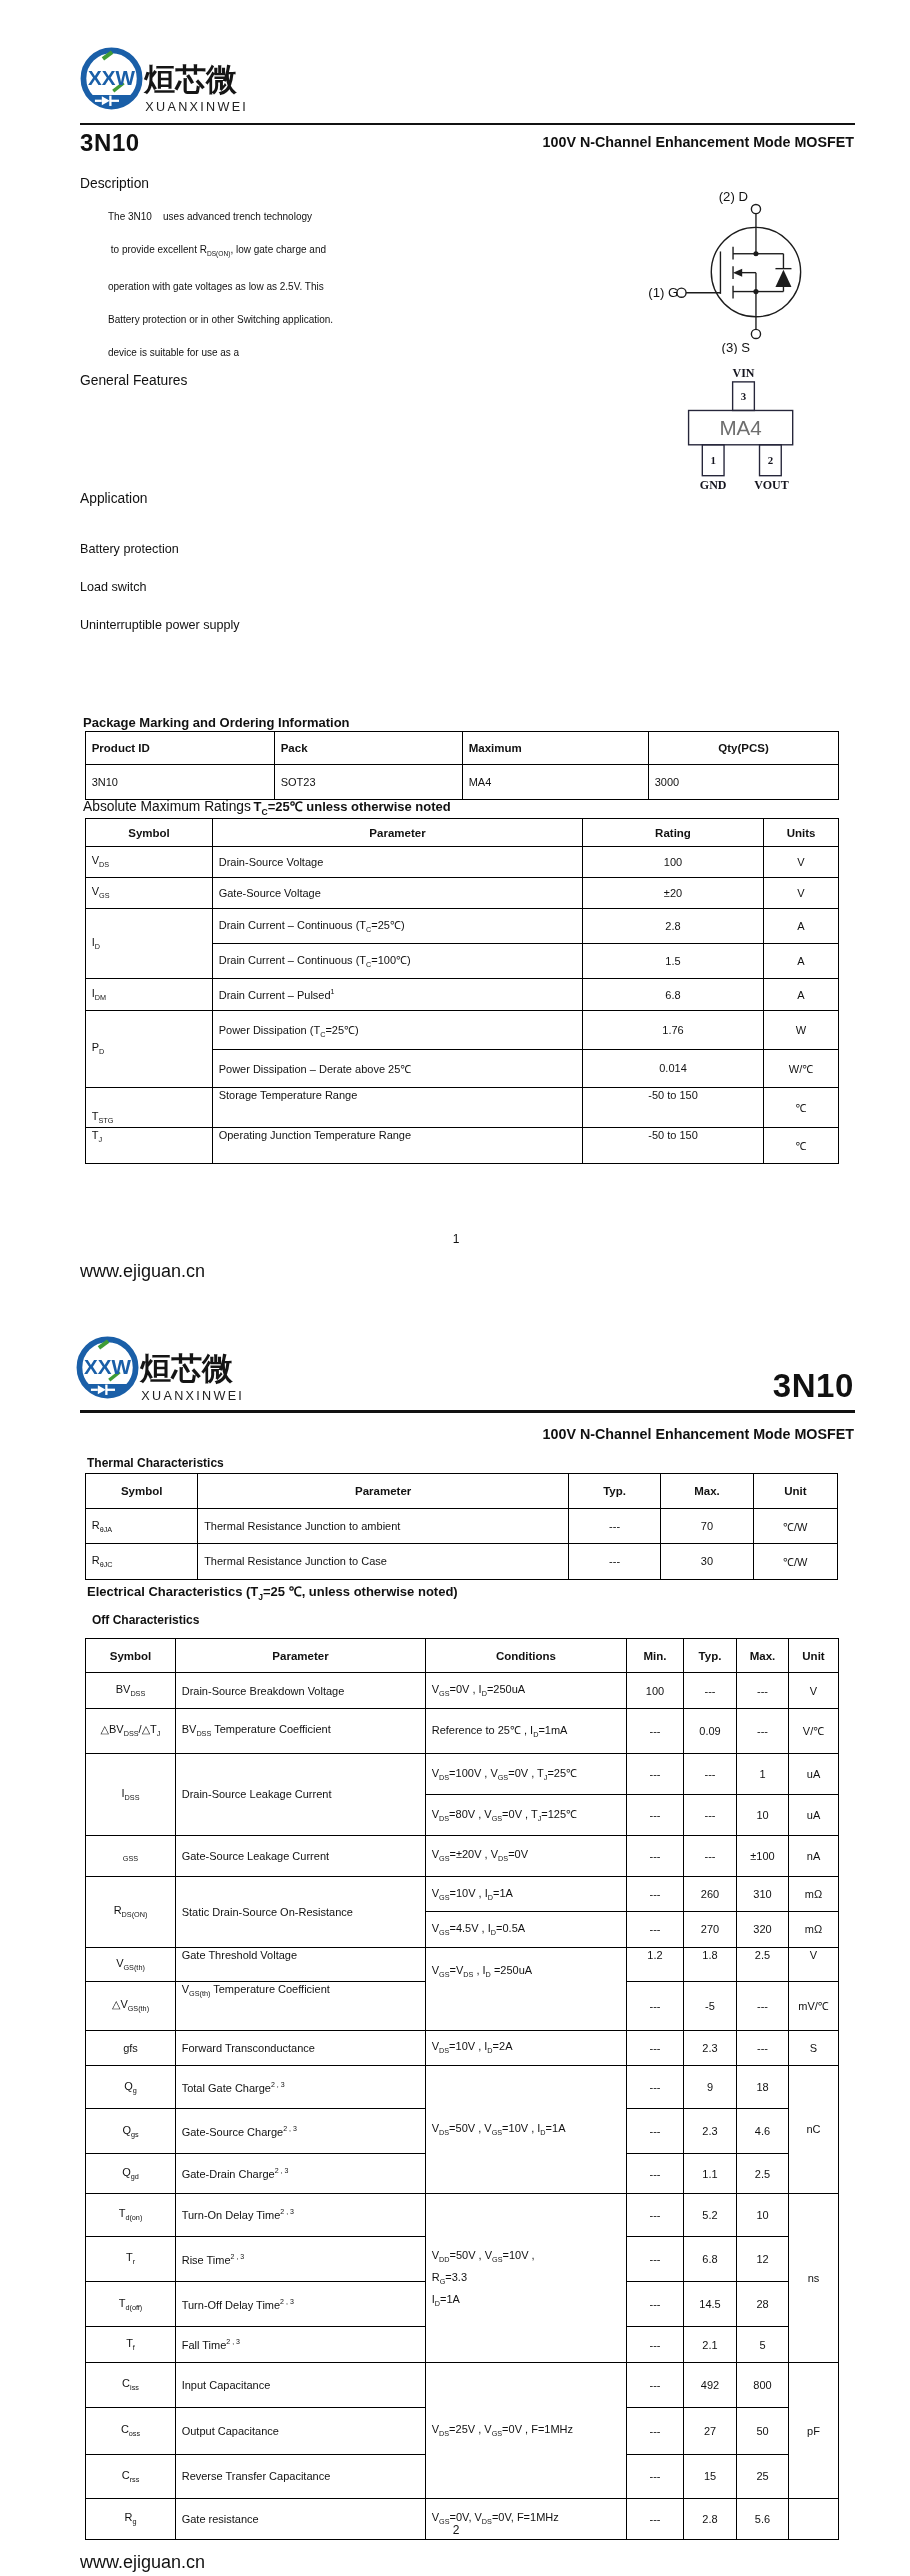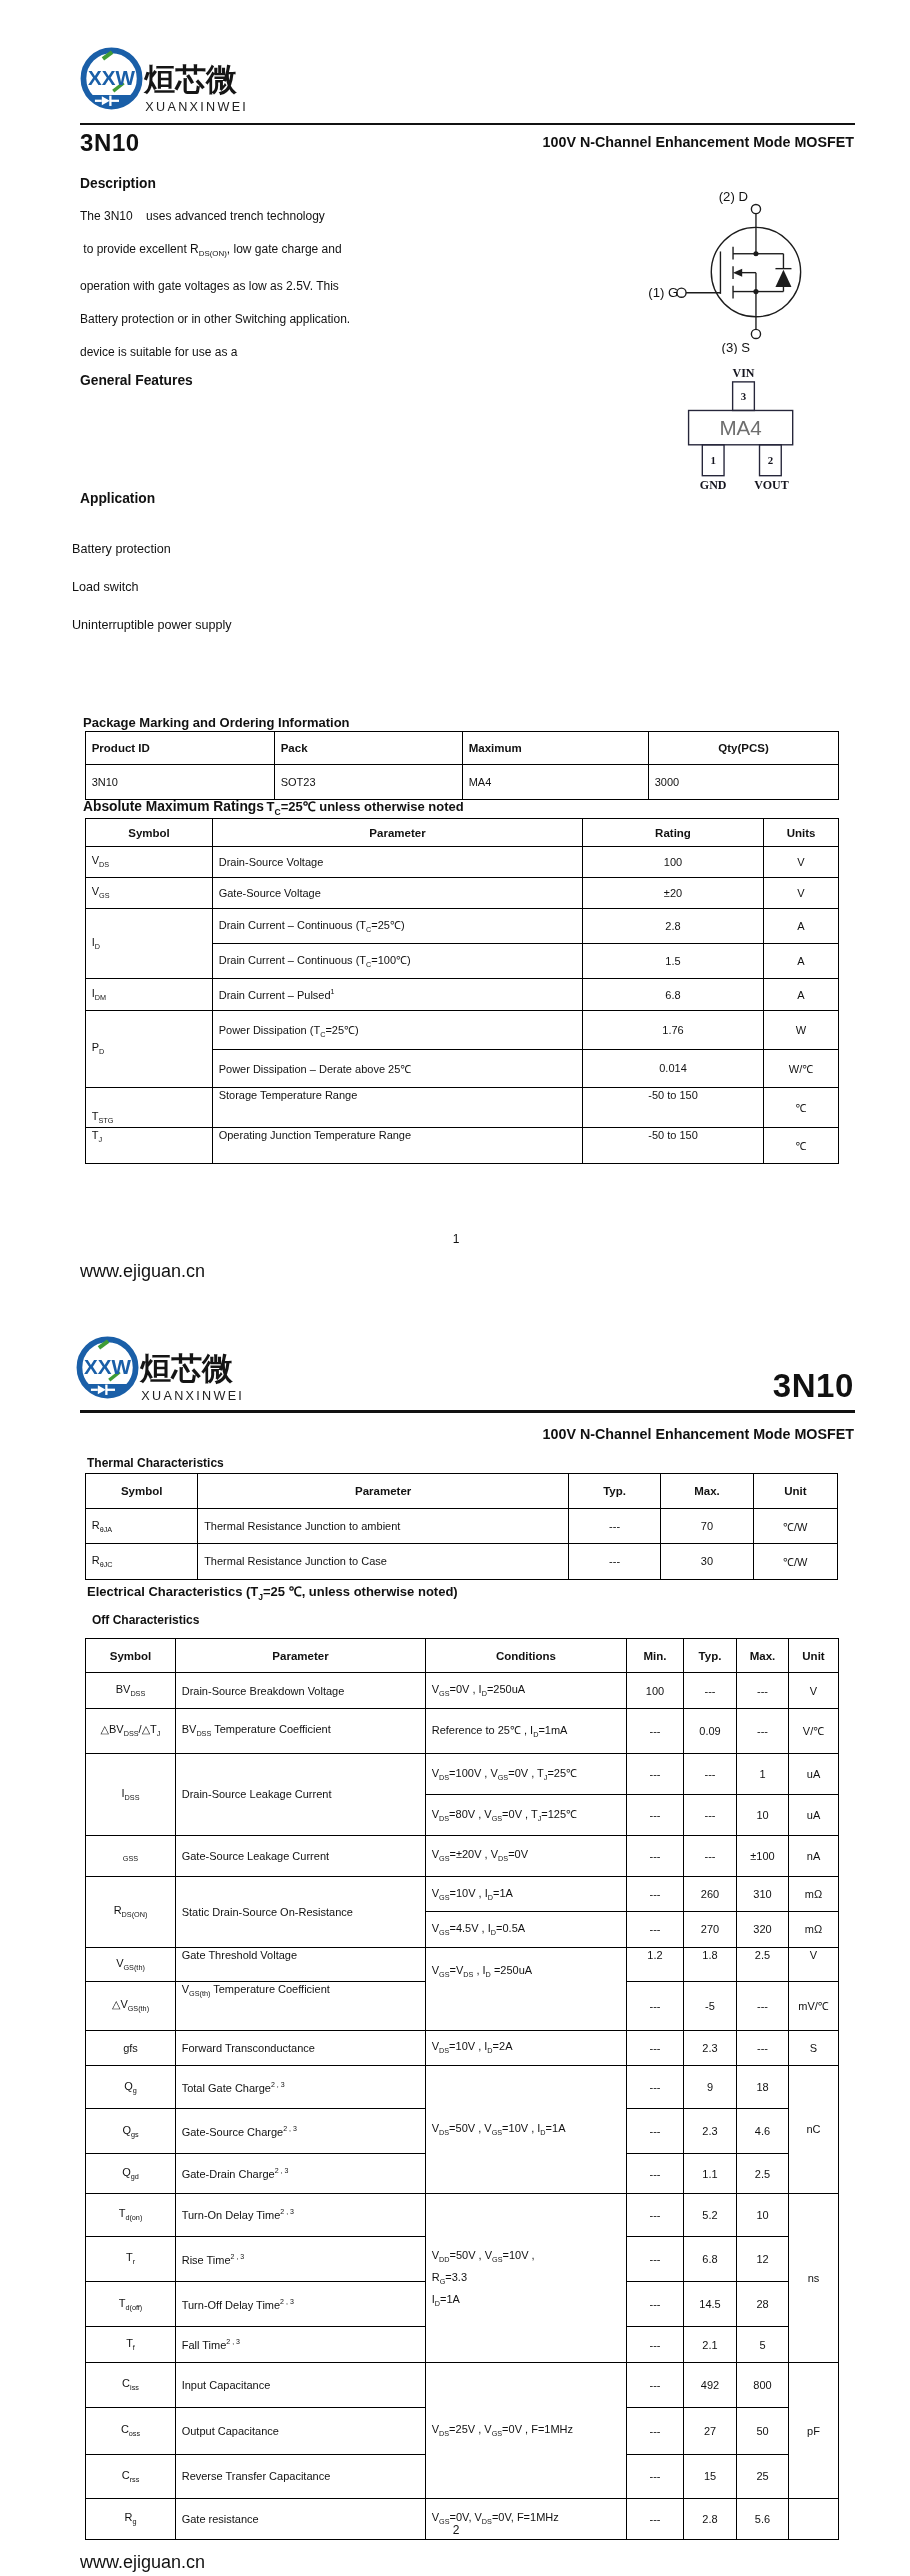--- a/index.html
+++ b/index.html
@@ -3,24 +3,24 @@
 <meta charset="utf-8">
 <style>
   html,body { margin:0; padding:0; background:#ffffff; }
   body { width:910px; color:#111; font-family:"Liberation Sans", sans-serif; }
   .page { position:relative; width:910px; height:1288px; background:#fff; overflow:hidden; }
   .abs { position:absolute; }
   .rule { background:#111; }
   .part-number { font-size:24px; font-weight:bold; letter-spacing:0.6px; }
   .part-number-big { font-size:33px; font-weight:bold; letter-spacing:0.6px; }
   .subtitle { font-size:14.3px; font-weight:bold; }
-  .h1 { font-size:13.8px; font-weight:bold; }
+  .h1 { font-size:13.8px; font-weight:normal; }
   .h2 { font-size:12px; font-weight:bold; }
   .h3 { font-size:13px; font-weight:bold; }
-  .bodyline { font-size:12px; line-height:33px; white-space:pre; }
+  .bodyline { font-size:10px; line-height:33px; white-space:pre;margin-left:28px; }
   .featline { font-size:12.6px; line-height:41px; }
   .appline  { font-size:12.6px; line-height:38px; }
   sub { font-size:0.66em; }
   sup { font-size:0.64em; }
   table.tbl { border-collapse:collapse; table-layout:fixed; width:753px; background:#fff; }
   table.tbl th, table.tbl td { border:1.1px solid #000; padding:1.1px 5.7px; font-size:11px; vertical-align:middle; overflow:hidden; }
   table.tbl th { font-weight:bold; text-align:center; font-size:11.5px; }
   td.l { text-align:left; }
   td.c { text-align:center; }
   .hr44 th{ height:25px; } .hr52 th{ height:30px; } .hr54 th{ height:31px; } .hr56 th{ height:32px; }
@@ -109,21 +109,21 @@
     <text x="114" y="18" text-anchor="middle" font-size="21" class="serifb" fill="#15151f" font-weight="bold" font-family="Liberation Serif, serif">VIN</text>
     <text x="114" y="58" text-anchor="middle" font-size="19" fill="#15151f" font-weight="bold" font-family="Liberation Serif, serif">3</text>
     <text x="109" y="118" text-anchor="middle" font-size="36" fill="#6e6e6e">MA4</text>
     <text x="61" y="170" text-anchor="middle" font-size="19" fill="#15151f" font-weight="bold" font-family="Liberation Serif, serif">1</text>
     <text x="161" y="170" text-anchor="middle" font-size="19" fill="#15151f" font-weight="bold" font-family="Liberation Serif, serif">2</text>
     <text x="61" y="214" text-anchor="middle" font-size="21" fill="#15151f" font-weight="bold" font-family="Liberation Serif, serif">GND</text>
     <text x="163" y="214" text-anchor="middle" font-size="21" fill="#15151f" font-weight="bold" font-family="Liberation Serif, serif">VOUT</text>
   </svg>
 
   <div class="abs h1" style="left:80px; top:491px;">Application</div>
-  <div class="abs" style="left:72px; top:530px;">
+  <div class="abs" style="left:80px; top:530px;">
     <div class="appline">Battery protection</div>
     <div class="appline">Load switch</div>
     <div class="appline">Uninterruptible power supply</div>
   </div>
 
   <div class="abs h3" style="left:83px; top:715px;">Package Marking and Ordering Information</div>
 
   <table class="tbl abs" style="left:85px; top:731px;">
     <colgroup>
         <col style="width:189px">

